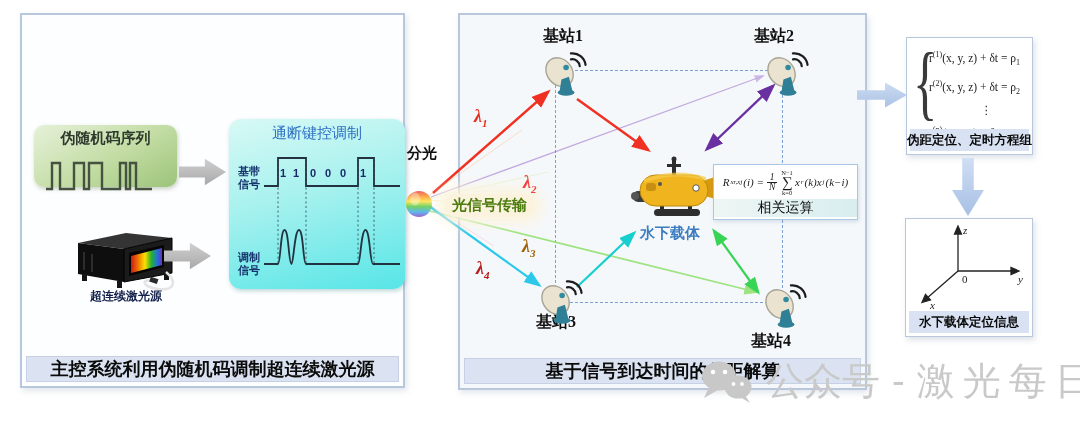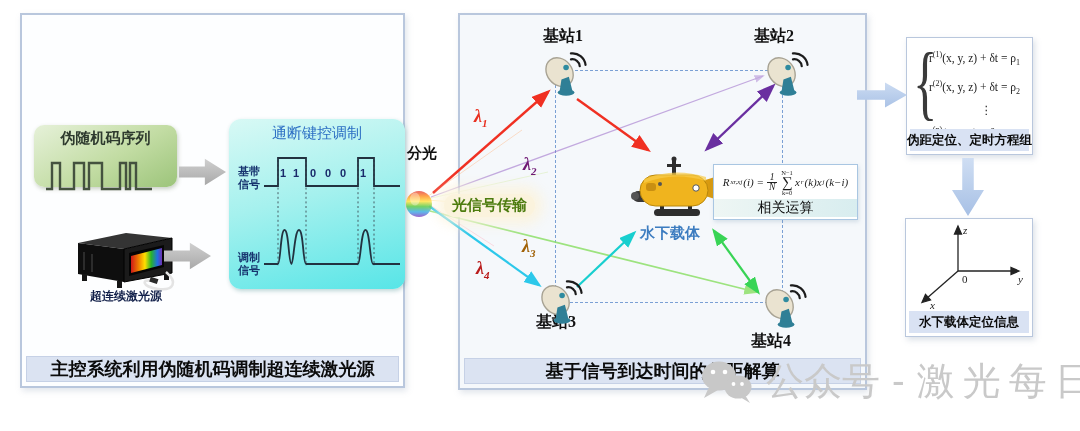--- a/index.html
+++ b/index.html
@@ -224,21 +224,21 @@
       <path d="M31 15 a8 8 0 0 1 12 0"></path>
         <path d="M27 10 a14 14 0 0 1 20 0"></path>
     </g>
     <ellipse cx="20" cy="25" rx="13.5" ry="16.5" transform="rotate(-38 20 25)" fill="#eae3d0" stroke="#a8a394" stroke-width="1.5"></ellipse>
     <circle cx="27" cy="20" r="3" fill="#2f8ba0"></circle>
     <path d="M22 33 L30 30 L34 46 Q27 50 20 46 Z" fill="#2f7f96"></path>
     <ellipse cx="27" cy="47" rx="9" ry="3.6" fill="#2f7f96"></ellipse>
   </svg>
 
   <div class="lam" style="left:474px; top:106px; color:#e83020;text-align:right;"><span>λ</span><sub>1</sub></div>
-  <div class="lam" style="left:523px; top:154px; color:#701a75;"><span>λ</span><sub>2</sub></div>
+  <div class="lam" style="left:523px; top:172px; color:#ef4444;"><span>λ</span><sub>2</sub></div>
   <div class="lam" style="left:522px; top:236px; color:#a16207;"><span>λ</span><sub>3</sub></div>
   <div class="lam" style="left:476px; top:258px; color:#b91c1c;"><span>λ</span><sub>4</sub></div>
 
   <svg class="abs" style="left:630px; top:153px; z-index:3;" width="92" height="72" viewBox="0 0 92 72">
     <rect x="24" y="56" width="46" height="7" rx="3.5" fill="#2e2e2e"></rect>
     <rect x="30" y="47" width="4" height="11" fill="#2e2e2e"></rect>
     <rect x="58" y="47" width="4" height="11" fill="#2e2e2e"></rect>
     <rect x="3" y="38" width="21" height="11" rx="5" fill="#3a3a3a"></rect>
     <circle cx="5" cy="43" r="4" fill="#555"></circle>
     <rect x="42" y="7" width="4" height="18" fill="#2e2e2e"></rect>

